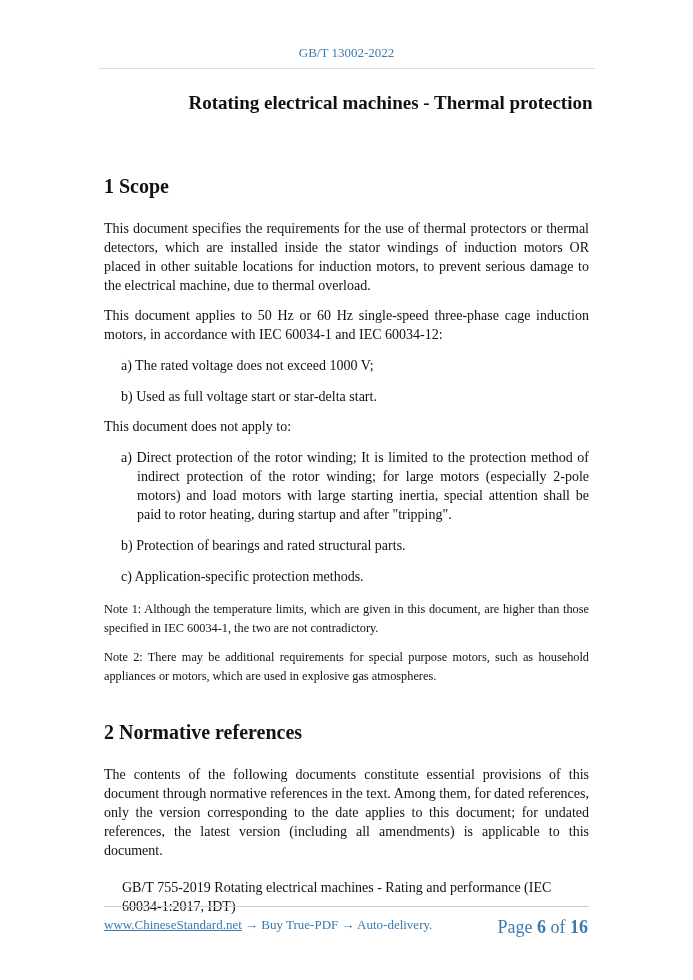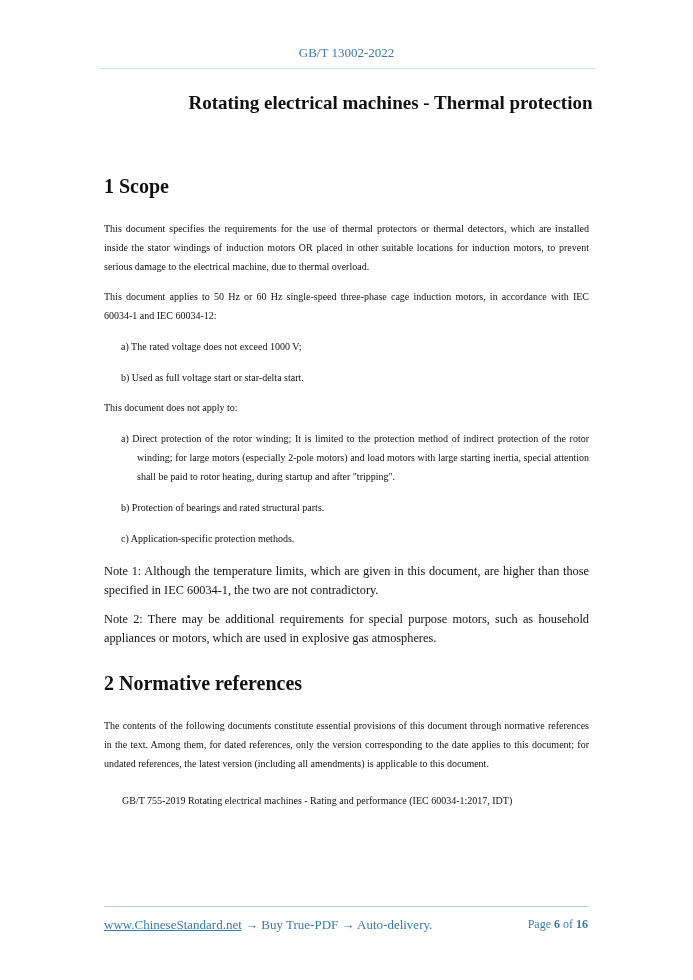--- a/index.html
+++ b/index.html
@@ -6,31 +6,31 @@
   body { width:693px; height:980px; position:relative; overflow:hidden;
          font-family: "Liberation Serif", "DejaVu Serif", serif; color:#111; }
   .page { position:absolute; left:0; top:0; width:693px; height:976px; }
   .hdr-title { position:absolute; left:0; width:693px; top:45px; text-align:center;
                font-size:13px; color:#3a7ab0; }
   .hdr-rule { position:absolute; left:99px; width:496px; top:68px; height:1px; background:#cfe0ee; }
   .doc-title { position:absolute; left:0; width:693px; top:92px; text-align:center;
                font-size:19px; font-weight:bold; color:#111;padding-left:44px; }
   .content { position:absolute; left:104px; width:485px; top:173px; }
   h2 { font-size:20px; font-weight:bold; margin:0; line-height:26px; }
-  p { margin:0; font-size:10px; line-height:19px; text-align:justify; }
+  p { margin:0; font-size:14px; line-height:19px; text-align:justify; }
   .mt-sec { margin-top:20px; }
   .mt-para { margin-top:11px; }
   .list-item { padding-left:33px; text-indent:-16px; margin-top:12px; }
   .list-item.first { margin-top:12px; }
   .note { font-size:12.3px; line-height:19px; text-align:justify; margin-top:10px; }
   .ref { padding-left:18px; margin-top:18px; text-align:left; }
   .ftr-rule { position:absolute; left:104px; width:485px; top:906px; height:1px; background:#b7d1e6; }
   .ftr-left { position:absolute; left:104px; top:917px; font-size:13px; color:#3a7ab0; }
   .ftr-left .link { text-decoration:underline; color:#3a7ab0; }
-  .ftr-right { position:absolute; right:105px; top:917px; font-size:12px; color:#3a7ab0; }
+  .ftr-right { position:absolute; right:105px; top:917px; font-size:18px; color:#3a7ab0; }
   .ftr-right b { font-weight:bold; }
 </style>
 </head>
 <body>
 
 <div class="page">
 
   <div class="hdr-title">GB/T 13002-2022</div>
   <div class="hdr-rule"></div>
 
@@ -43,21 +43,21 @@
     <p class="mt-para">This document applies to 50 Hz or 60 Hz single-speed three-phase cage induction motors, in accordance with IEC 60034-1 and IEC 60034-12:</p>
     <p class="list-item first">a) The rated voltage does not exceed 1000 V;</p>
     <p class="list-item">b) Used as full voltage start or star-delta start.</p>
     <p class="mt-para">This document does not apply to:</p>
     <p class="list-item">a) Direct protection of the rotor winding; It is limited to the protection method of indirect protection of the rotor winding; for large motors (especially 2-pole motors) and load motors with large starting inertia, special attention shall be paid to rotor heating, during startup and after "tripping".</p>
     <p class="list-item">b) Protection of bearings and rated structural parts.</p>
     <p class="list-item">c) Application-specific protection methods.</p>
     <p class="note" style="margin-top:14px;">Note 1: Although the temperature limits, which are given in this document, are higher than those specified in IEC 60034-1, the two are not contradictory.</p>
     <p class="note">Note 2: There may be additional requirements for special purpose motors, such as household appliances or motors, which are used in explosive gas atmospheres.</p>
 
-    <h2 style="margin-top:22px;">2 Normative references</h2>
+    <h2 style="margin-top:33px;">2 Normative references</h2>
     <p class="mt-sec">The contents of the following documents constitute essential provisions of this document through normative references in the text. Among them, for dated references, only the version corresponding to the date applies to this document; for undated references, the latest version (including all amendments) is applicable to this document.</p>
     <p class="ref">GB/T 755-2019 Rotating electrical machines - Rating and performance (IEC 60034-1:2017, IDT)</p>
   </div>
 
   <div class="ftr-rule"></div>
   <div class="ftr-left">
     <span class="link">www.ChineseStandard.net</span>
     <span>→</span>
     <span>Buy True-PDF</span>
     <span>→</span>

